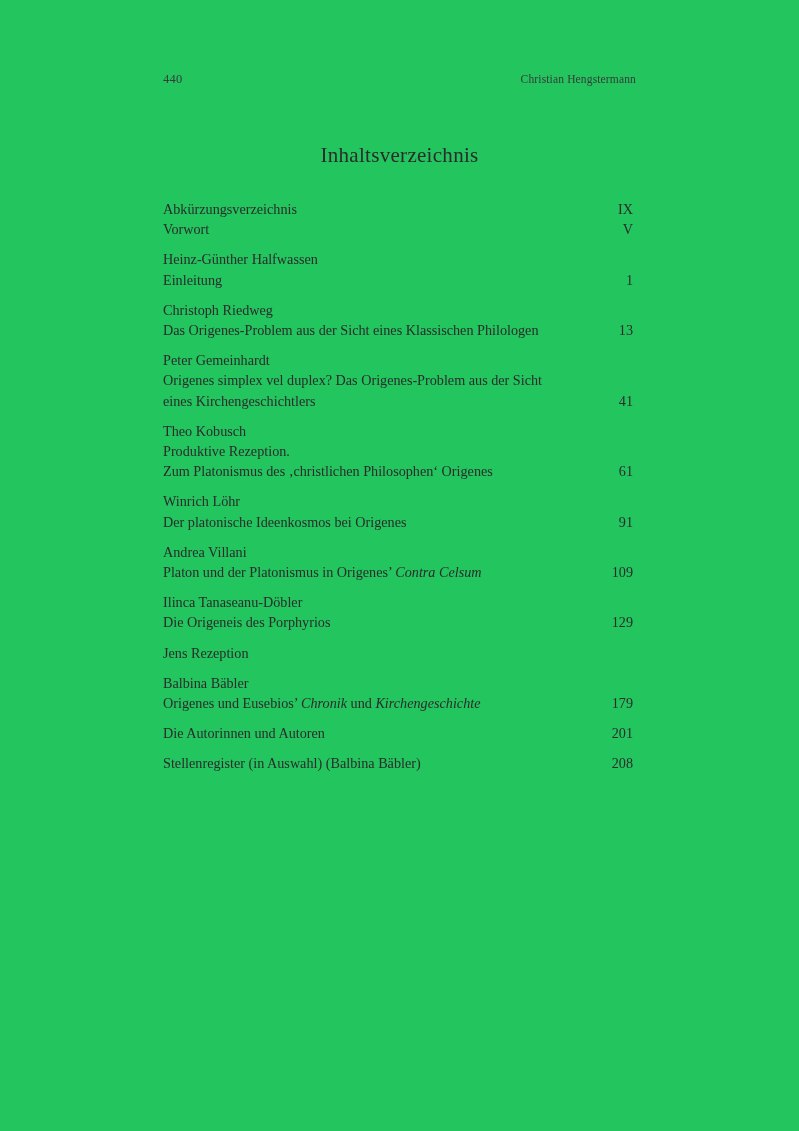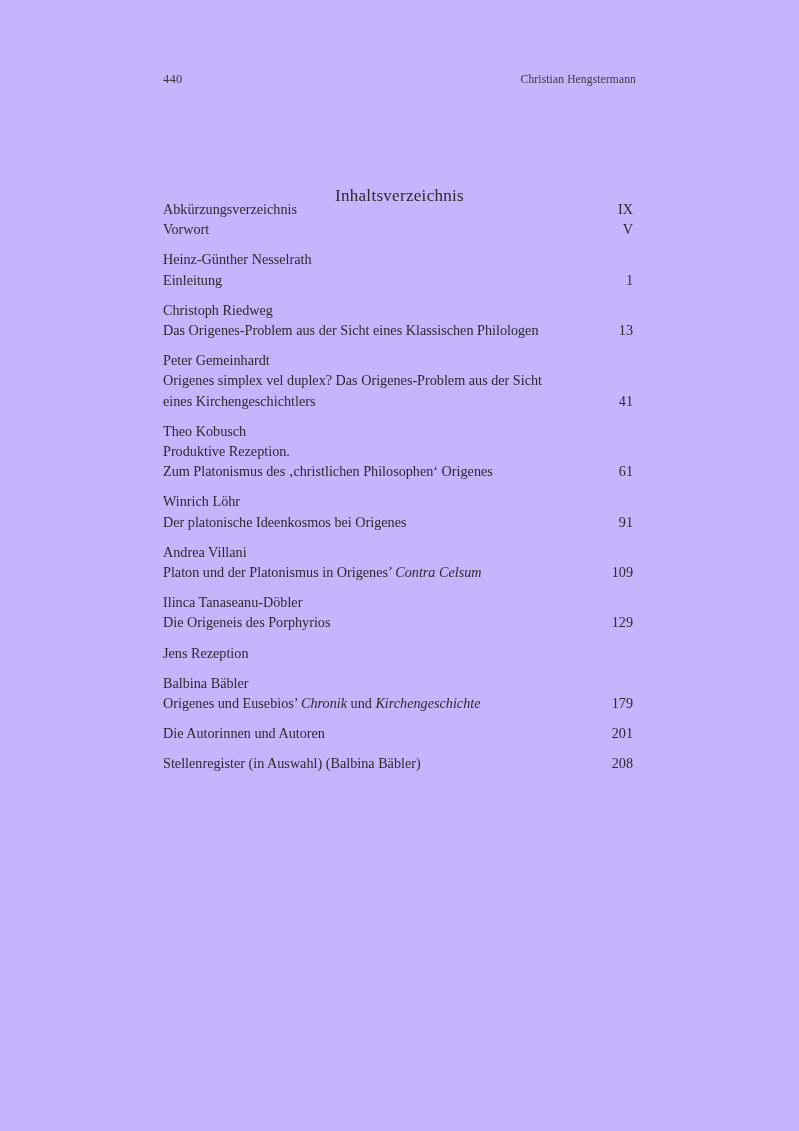--- a/index.html
+++ b/index.html
@@ -9,21 +9,21 @@
   }
   body {
     font-family: "Liberation Serif", "DejaVu Serif", serif;
     color: #2b2b2b;
     -webkit-font-smoothing: antialiased;
   }
   .page {
     position: relative;
     width: 799px;
     height: 1131px;
-    background: #c4b5fd;
+    background: #22c55e;
     overflow: hidden;
     margin: 0 auto;
   }
 
   
   .running-head {
     position: absolute;
     left: 163px;
     top: 72px;
     width: 473px;
@@ -48,24 +48,23 @@
     color: #3a3a3a;
   }
 
   
   .toc-title {
     position: absolute;
     left: 163px;
     top: 143px;
     width: 473px;
     text-align: center;
-    font-size: 17px;
+    font-size: 21px;
     letter-spacing: 0.3px;
     color: #2b2b2b;
-    margin-top: 43px;
   }
 
   
   .toc {
     position: absolute;
     left: 163px;
     top: 199px;
     width: 470px;
   }
   .toc-block {
@@ -116,21 +115,21 @@
   </div>
 
   <div class="toc-title">Inhaltsverzeichnis</div>
 
   <div class="toc">
       <div class="toc-block">
         <div class="toc-line"><span class="toc-line-text">Abkürzungsverzeichnis</span><span class="toc-page">IX</span></div>
         <div class="toc-line"><span class="toc-line-text">Vorwort</span><span class="toc-page">V</span></div>
       </div>
       <div class="toc-block">
-        <div class="toc-author">Heinz-Günther Nesselrath</div>
+        <div class="toc-author">Heinz-Günther Halfwassen</div>
         <div class="toc-line"><span class="toc-line-text">Einleitung</span><span class="toc-page">1</span></div>
       </div>
       <div class="toc-block">
         <div class="toc-author">Christoph Riedweg</div>
         <div class="toc-line"><span class="toc-line-text">Das Origenes-Problem aus der Sicht eines Klassischen Philologen</span><span class="toc-page">13</span></div>
       </div>
       <div class="toc-block">
         <div class="toc-author">Peter Gemeinhardt</div>
         <div class="toc-line"><span class="toc-line-text">Origenes simplex vel duplex? Das Origenes-Problem aus der Sicht</span><span class="toc-page"></span></div>
         <div class="toc-line"><span class="toc-line-text">eines Kirchengeschichtlers</span><span class="toc-page">41</span></div>

